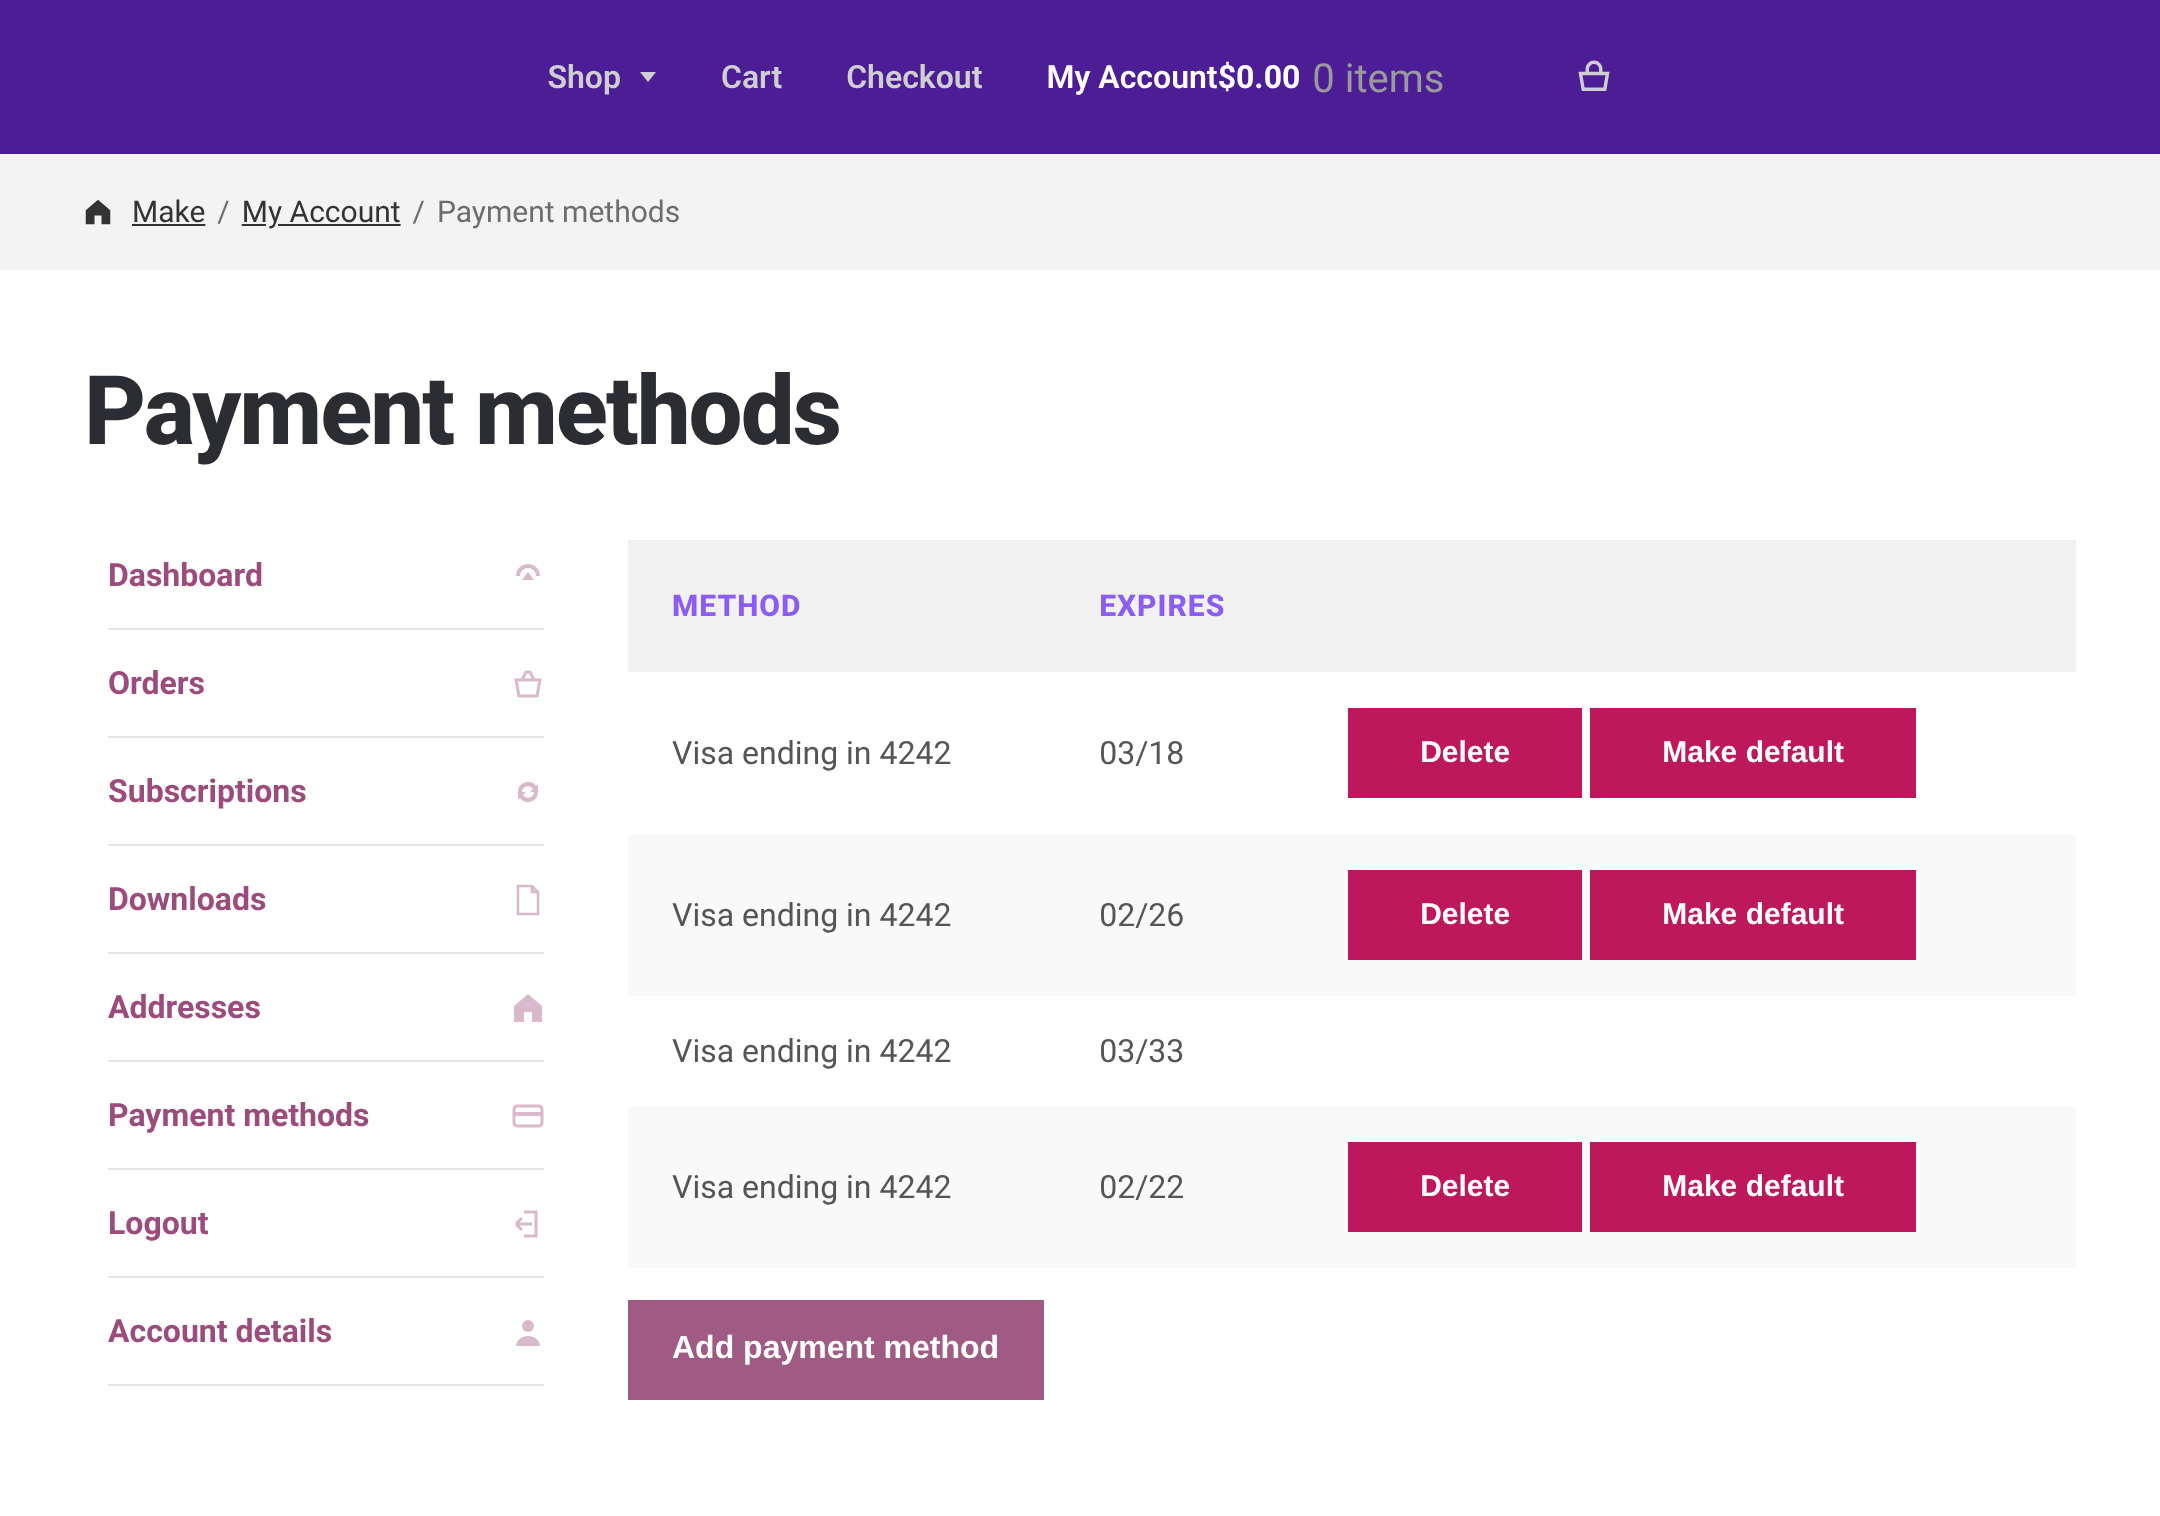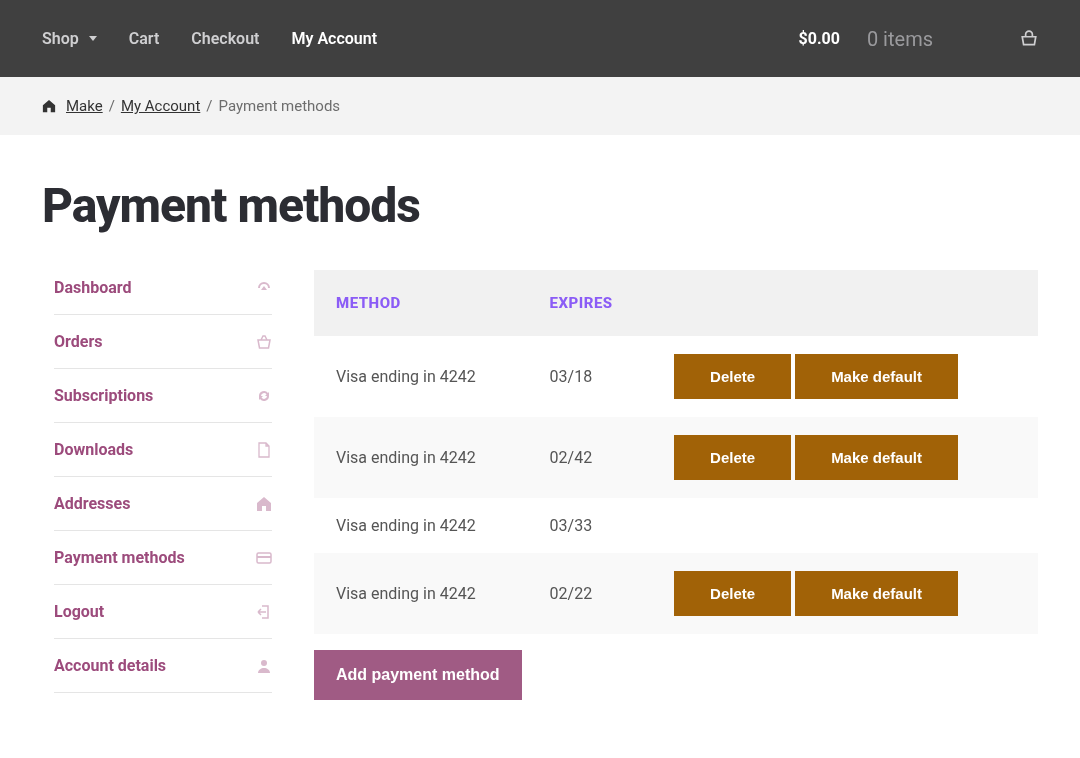--- a/index.html
+++ b/index.html
@@ -4,42 +4,42 @@
 <style>
   * { box-sizing: border-box; margin: 0; padding: 0; }
   body {
     font-family: -apple-system, BlinkMacSystemFont, "Segoe UI", Roboto, "Helvetica Neue", Arial, sans-serif;
     color: #333;
     background: #fff;
     width: 1080px;
   }
   
   .topnav {
-    background: #404040;
+    background: #4c1d95;
     height: 77px;
     display: flex;
     align-items: center;
     padding: 0 42px;
-    justify-content: space-between;
+    justify-content: center;
   }
   .nav-left { display: flex; align-items: center; gap: 32px; }
   .nav-item {
     color: #cfcfd1;
     font-size: 16px;
     font-weight: 600;
     cursor: pointer;
     display: flex;
     align-items: center;
     gap: 10px;
   }
   .nav-item.active { color: #ffffff; }
   .nav-right {
     display: flex;
     align-items: center;
-    gap: 27px;
+    gap: 6px;
     cursor: pointer;
   }
   .cart-amount { color: #fff; font-weight: 700; font-size: 16px; }
   .cart-count { color: #9a9a9d; font-size: 20px; }
   .basket-icon { color: #cfcfd1; margin-left: 60px; }
   
   .breadcrumb-bar {
     background: #f3f3f3;
     padding: 20px 42px;
     font-size: 15px;
@@ -94,21 +94,21 @@
   table.payment-table tbody tr:nth-child(odd) td { background: #fff; }
   table.payment-table td {
     padding: 18px 22px;
     font-size: 16px;
     color: #555;
     vertical-align: middle;
   }
   .actions-cell { text-align: left; }
   .btn {
     display: inline-block;
-    background: #a16207;
+    background: #be185d;
     color: #fff;
     font-weight: 700;
     font-size: 15px;
     padding: 14px 36px;
     border: none;
     cursor: pointer;
     margin-right: 4px;
   }
   .add-btn {
     margin-top: 16px;
@@ -289,21 +289,21 @@
           </tr>
         </thead>
         <tbody id="pm-rows">
             <tr>
               <td>Visa ending in 4242</td>
               <td>03/18</td>
               <td class="actions-cell"><button class="btn">Delete</button><button class="btn">Make default</button></td>
             </tr>
             <tr>
               <td>Visa ending in 4242</td>
-              <td>02/42</td>
+              <td>02/26</td>
               <td class="actions-cell"><button class="btn">Delete</button><button class="btn">Make default</button></td>
             </tr>
             <tr>
               <td>Visa ending in 4242</td>
               <td>03/33</td>
               <td class="actions-cell"></td>
             </tr>
             <tr>
               <td>Visa ending in 4242</td>
               <td>02/22</td>

